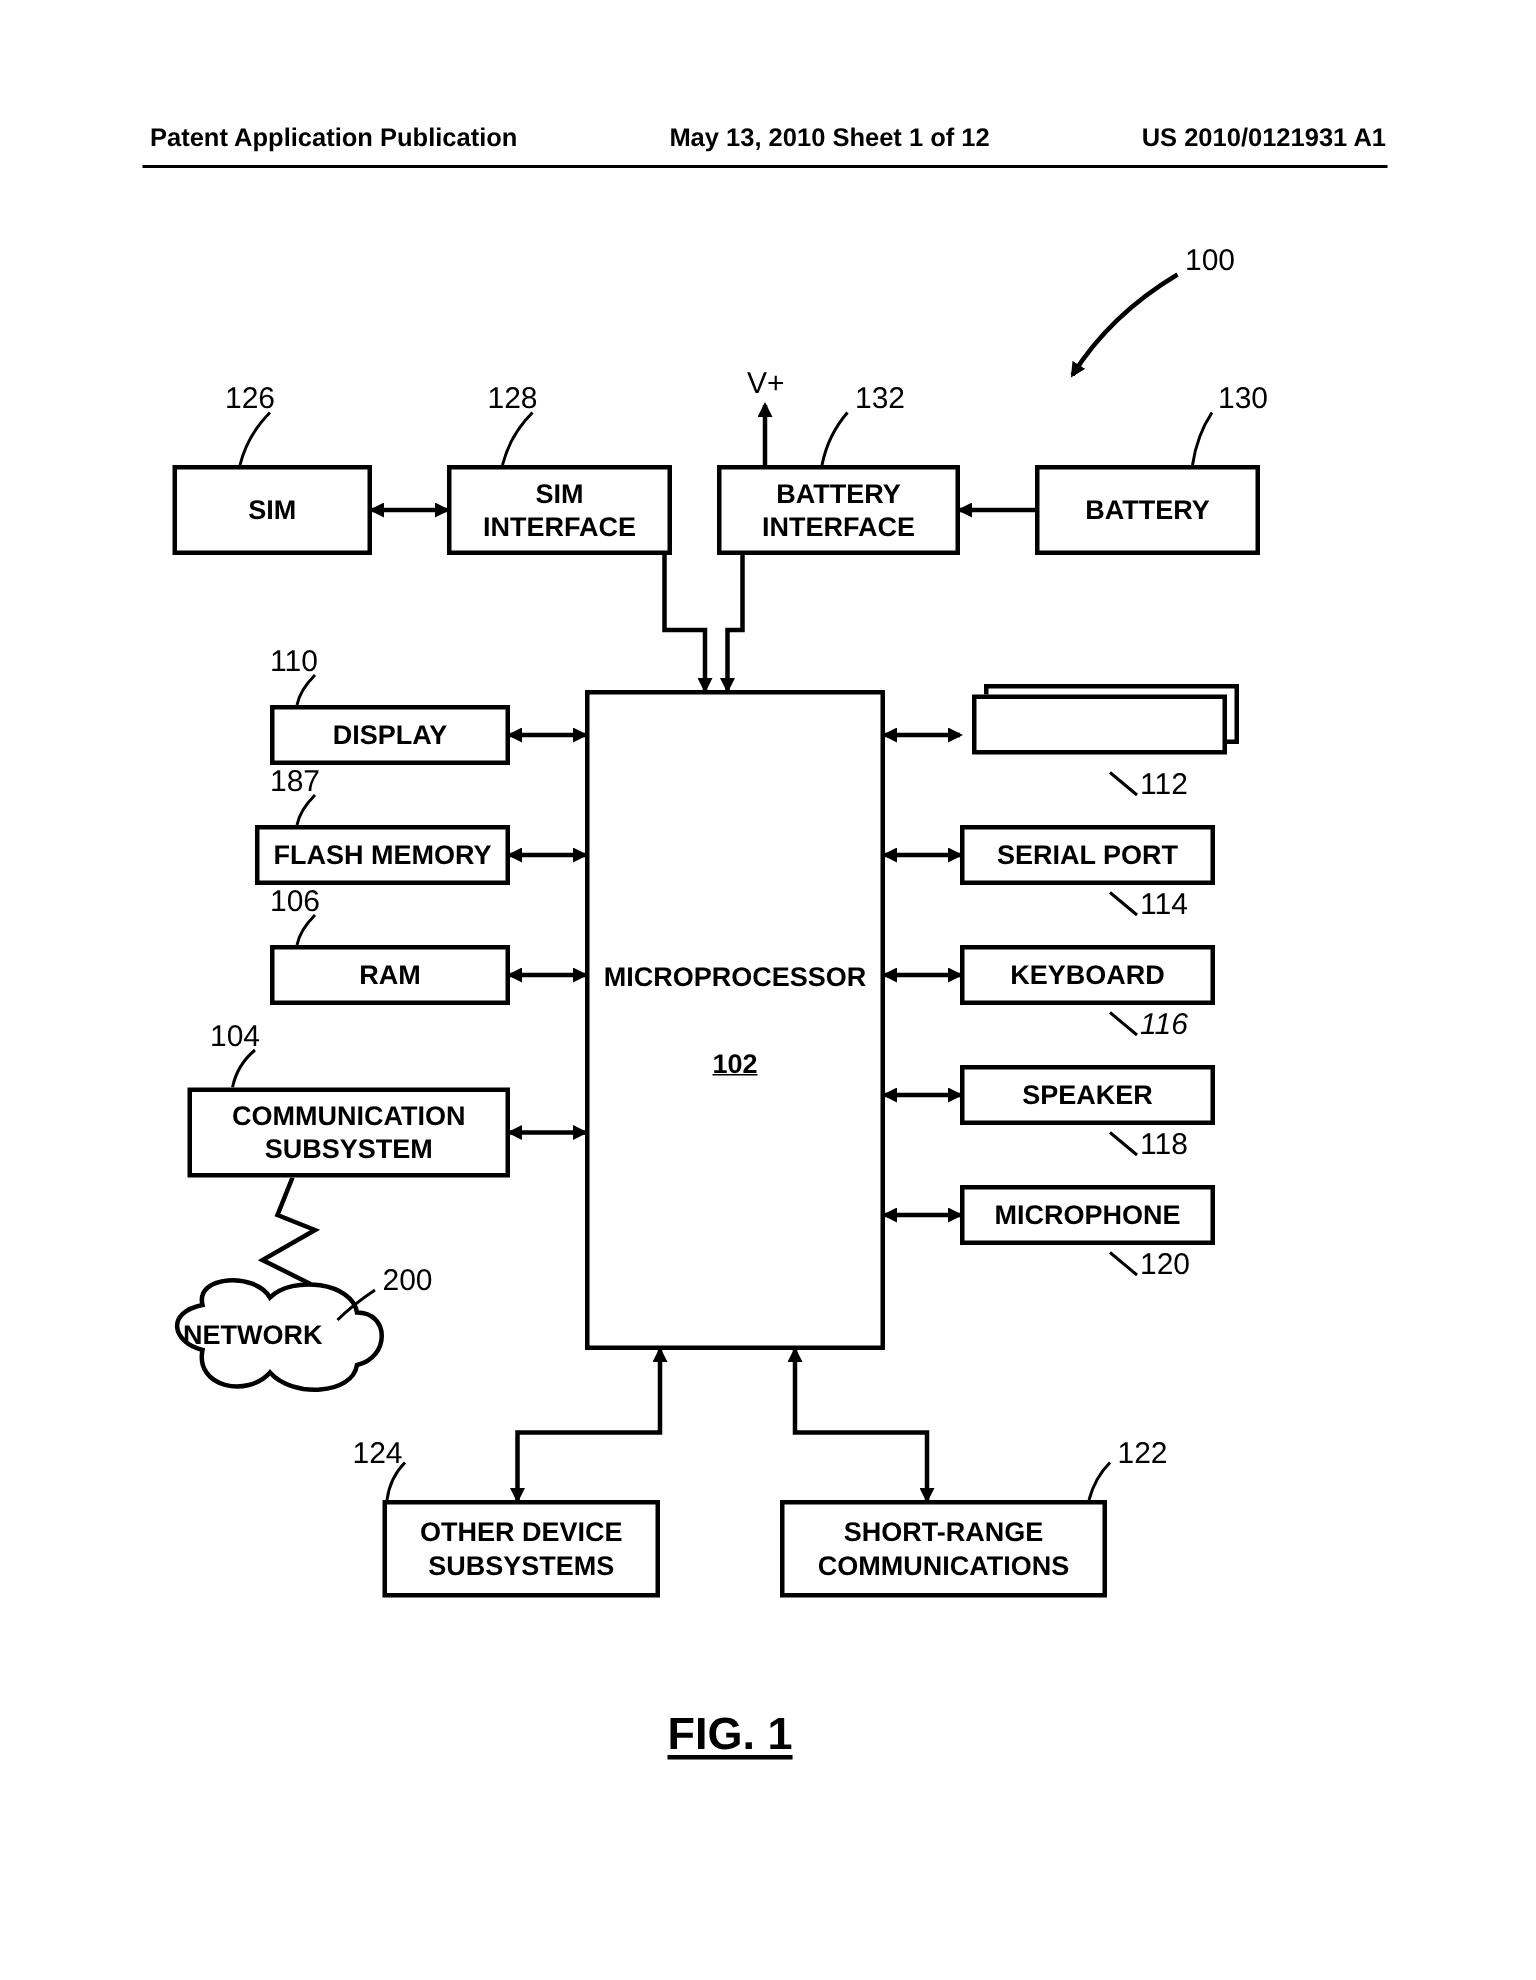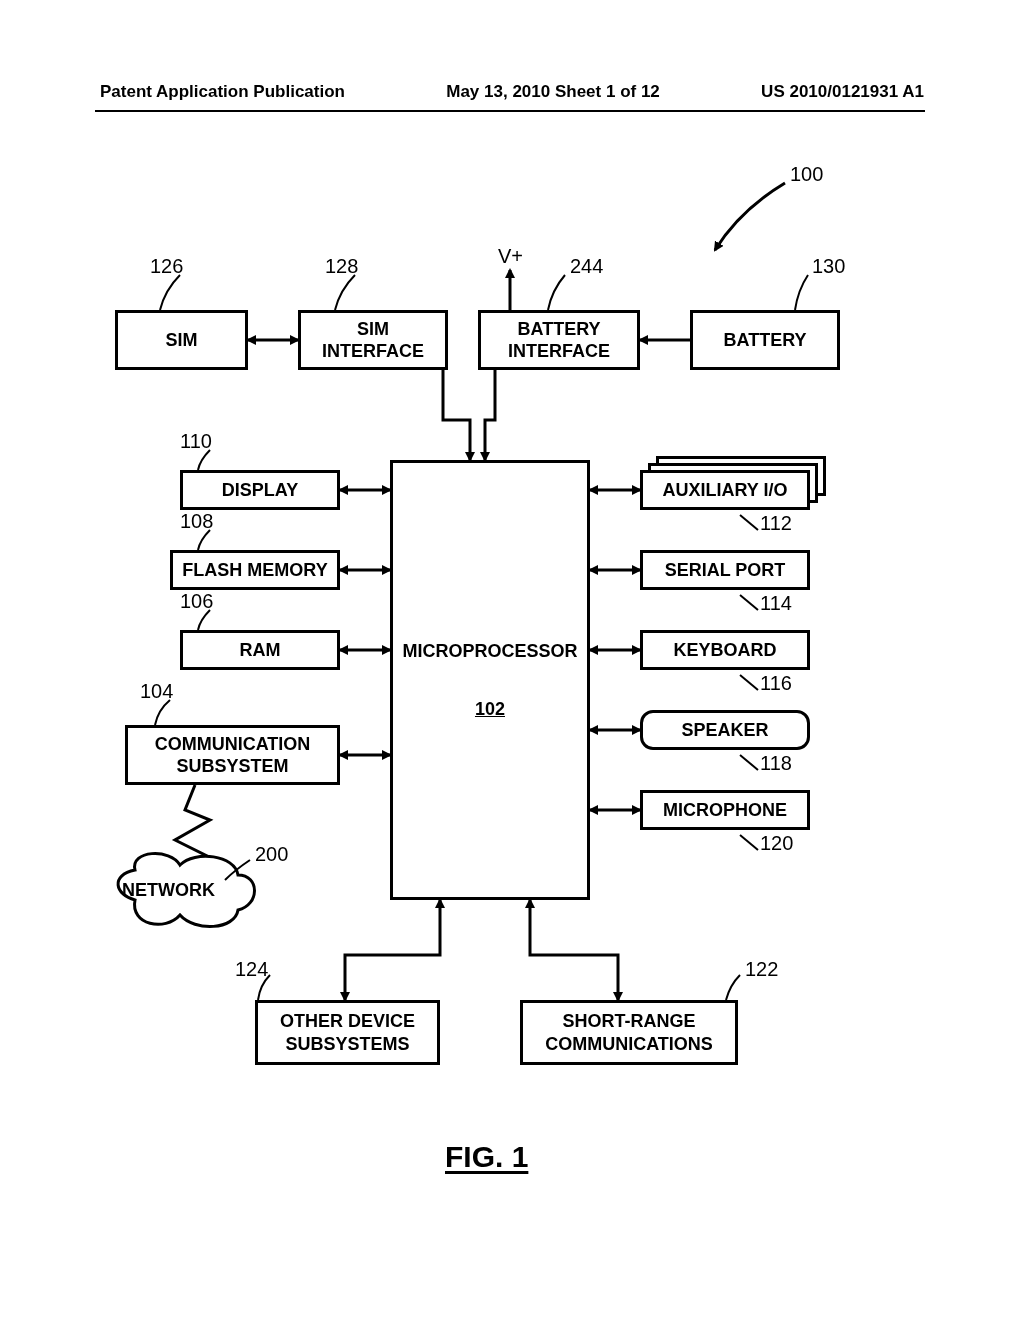--- a/index.html
+++ b/index.html
@@ -163,74 +163,71 @@
   <div class="box" style="left:298px; top:310px; width:150px; height:60px;">
       <span style="white-space:pre-line;">SIM
 INTERFACE</span>
     </div>
   <div class="ref-label" style="left:325px; top:255px;">128</div>
 
   <div class="box" style="left:478px; top:310px; width:162px; height:60px;">
       <span style="white-space:pre-line;">BATTERY
 INTERFACE</span>
     </div>
-  <div class="ref-label" style="left:570px; top:255px;">244</div>
+  <div class="ref-label" style="left:570px; top:255px;">132</div>
 
   <div class="box" style="left:690px; top:310px; width:150px; height:60px;">
       <span>BATTERY</span>
     </div>
   <div class="ref-label" style="left:812px; top:255px;">130</div>
 
   <div class="box" style="left:390px; top:460px; width:200px; height:440px; flex-direction:column; gap:36px;">
     <span>MICROPROCESSOR</span>
     <span class="underline">102</span>
   </div>
 
   <div class="box" style="left:180px; top:470px; width:160px; height:40px;">
       <span>DISPLAY</span>
     </div>
   <div class="ref-label" style="left:180px; top:430px;">110</div>
 
   <div class="box" style="left:170px; top:550px; width:170px; height:40px;">
       <span>FLASH MEMORY</span>
     </div>
-  <div class="ref-label" style="left:180px; top:510px;">108</div>
+  <div class="ref-label" style="left:180px; top:510px;">187</div>
 
   <div class="box" style="left:180px; top:630px; width:160px; height:40px;">
       <span>RAM</span>
     </div>
   <div class="ref-label" style="left:180px; top:590px;">106</div>
 
   <div class="box" style="left:125px; top:725px; width:215px; height:60px;">
       <span style="white-space:pre-line;">COMMUNICATION
 SUBSYSTEM</span>
     </div>
   <div class="ref-label" style="left:140px; top:680px;">104</div>
 
   <div class="cloud" style="left:122px; top:880px;"><span>NETWORK</span></div>
   <div class="ref-label" style="left:255px; top:843px;">200</div>
 
   <div class="box" style="left:656px; top:456px; width:170px; height:40px; z-index:1;"></div>
   <div class="box" style="left:648px; top:463px; width:170px; height:40px; z-index:2;"></div>
-  <div class="box" style="left:640px; top:470px; width:170px; height:40px; z-index:3;">
-      <span>AUXILIARY I/O</span>
-    </div>
   <div class="ref-label" style="left:760px; top:512px;">112</div>
 
   <div class="box" style="left:640px; top:550px; width:170px; height:40px;">
       <span>SERIAL PORT</span>
     </div>
   <div class="ref-label" style="left:760px; top:592px;">114</div>
 
   <div class="box" style="left:640px; top:630px; width:170px; height:40px;">
       <span>KEYBOARD</span>
     </div>
-  <div class="ref-label" style="left:760px; top:672px;">116</div>
-
-  <div class="box" style="left:640px; top:710px; width:170px; height:40px;border-radius:13px;">
+  <div class="ref-label" style="left:760px; top:672px;font-style:italic;">116</div>
+
+  <div class="box" style="left:640px; top:710px; width:170px; height:40px;">
       <span>SPEAKER</span>
     </div>
   <div class="ref-label" style="left:760px; top:752px;">118</div>
 
   <div class="box" style="left:640px; top:790px; width:170px; height:40px;">
       <span>MICROPHONE</span>
     </div>
   <div class="ref-label" style="left:760px; top:832px;">120</div>
 
   <div class="box" style="left:255px; top:1000px; width:185px; height:65px;">

